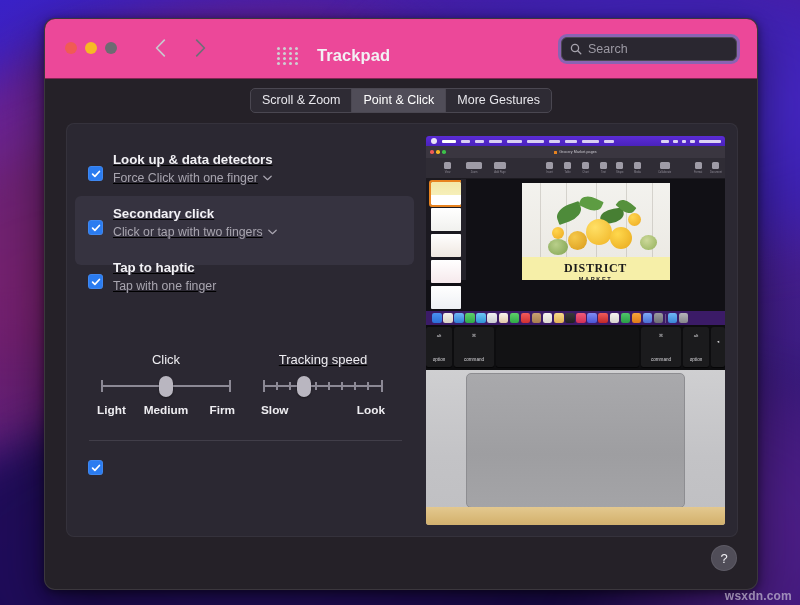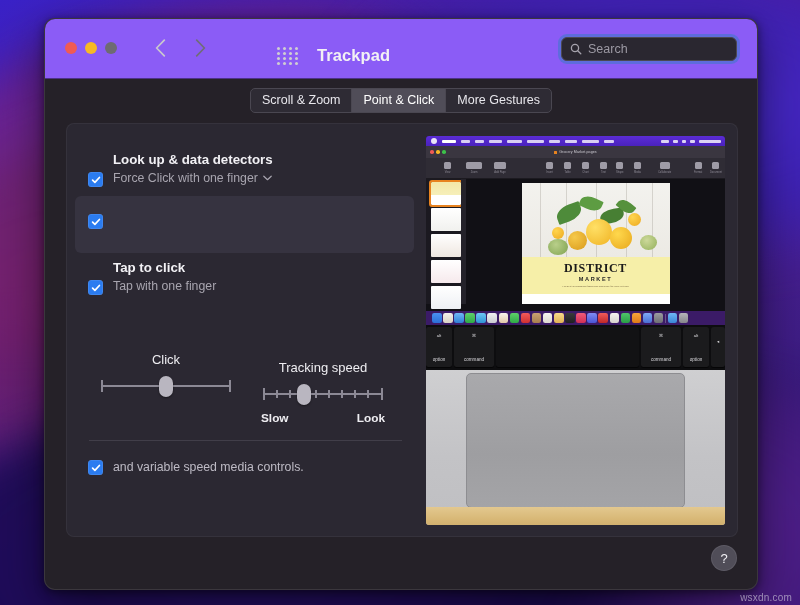--- a/index.html
+++ b/index.html
@@ -42,21 +42,21 @@
     width: 712px; height: 570px;
     border-radius: 11px;
     background: #252128;
     box-shadow: 0 18px 50px rgba(0,0,0,.55), 0 2px 10px rgba(0,0,0,.5);
     overflow: hidden;
     border: .5px solid rgba(255,255,255,.10);
   }
   #titlebar {
     position: relative;
     height: 59px;
-    background: #8b5cf6;
+    background: #ec4899;
     border-bottom: .5px solid rgba(0,0,0,.45);
   }
   .lights { position: absolute; left: 20px; top: 23px; display: flex; gap: 8px; }
   .light { width: 12px; height: 12px; border-radius: 50%; }
   .light.red { background: #f05b54; }
   .light.yellow { background: #f7b924; }
   .light.grey { background: #6e6b72; }
 
   .navarrows { position: absolute; left: 104px; top: 16px; display: flex; gap: 18px; }
   .arrow { width: 22px; height: 26px; display:flex; align-items:center; justify-content:center; }
@@ -109,24 +109,25 @@
     width: 670px; height: 412px;
     background: #2b2832;
     border-radius: 8px;
     border: .5px solid rgba(255,255,255,.05);
   }
 
   #leftcol { position: absolute; left: 0; top: 0; width: 355px; height: 412px; }
 
   .optrow {
     position: absolute; left: 8px; width: 339px;
-    display: flex; align-items: flex-end;
+    display: flex; align-items: center;
     padding: 7px 0 24px 0;
     box-sizing: border-box;
     border-radius: 6px;
+    text-decoration: underline;
   }
   .optrow.highlight { background: #363340; }
   .cbox {
     width: 15px; height: 15px; border-radius: 3.5px;
     background: #2b7cf0; margin: 11px 10px 0 13px; flex: 0 0 auto;
     display: flex; align-items: center; justify-content: center;
     box-shadow: inset 0 0 0 .5px rgba(255,255,255,.18);
   }
   .cbox svg { display:block; }
   .opttext { padding-top: 1px; }
@@ -177,21 +178,21 @@
 
   .pv-app { position: relative; height: 165px; background: #111015; }
   .pv-appbar { height: 12px; background: #3a3640; position: relative; display:flex; align-items:center; justify-content:center;}
   .pv-appbar .dots { position:absolute; left:4px; display:flex; gap:2.5px; }
   .pv-appbar .dots i { width:3.5px;height:3.5px;border-radius:50%;display:block; }
   .pv-appbar .t { font-size:3.6px; color:#cfcdd4; letter-spacing:.1px; display:flex; align-items:center; gap:2px;}
   .pv-toolbar { height: 20px; background: #2f2c35; border-bottom: .5px solid #1c1a20; position:relative; }
   .pv-tool { position:absolute; top:4px; display:flex; flex-direction:column; align-items:center; gap:1.5px;}
   .pv-tool .ic { width:7px;height:7px;border-radius:1.5px;background:#9e9ba6; }
   .pv-tool .lb { font-size:2.6px; color:#8e8b96; white-space:nowrap;}
-  .pv-body { position:relative; height: 125px; background:#f9a8d4; display:flex; }
+  .pv-body { position:relative; height: 101px; background:#f9a8d4; display:flex; }
   .pv-sidebar { width: 40px; background:#1b1920; padding: 3px 0 0 0; position:relative;}
   .pv-thumb { width: 30px; height: 23px; margin: 0 auto 3px auto; background:#fff; border-radius:1px; overflow:hidden; position:relative; }
   .pv-thumb.sel { outline: 2px solid #e8831f; outline-offset: 0px; }
   .pv-ruler { position:absolute; right:0; top:0; bottom:0; width:5px; background:#24222a; }
   .pv-canvas { flex:1; position:relative; background:#111015; display:flex; justify-content:center; padding-top:4px;}
   .pv-page { width: 148px; background:#fff; position:relative; overflow:hidden; }
   .pv-photo { height: 74px; background:
       linear-gradient(180deg,#f3f2ee 0%, #eceae4 100%); position:relative; overflow:hidden;}
   .plank { position:absolute; top:0; bottom:0; width:1px; background: rgba(160,155,145,.35); }
   .lemon { position:absolute; border-radius:50%; }
@@ -232,22 +233,23 @@
   }
   #btn-help {
     position: absolute; right: 20px; top: 10px;
     width: 24px; height: 24px; border-radius: 50%;
     background: #504d58; display:flex; align-items:center; justify-content:center;
     font-size: 13px; color: #f0eff3;
     border: .5px solid rgba(255,255,255,.08);
   }
   #watermark {
     position: absolute; right: 8px; bottom: 2px;
-    font-size: 10px; color: rgba(215,210,225,.62);
+    font-size: 12px; color: rgba(215,210,225,.62);
     letter-spacing: .2px;
+    font-weight: bold;
   }
 </style>
 </head>
 <body>
 
 <div id="desktop">
   <div class="wave w1"></div>
   <div class="wave w2"></div>
   <div class="wave w3"></div>
   <div class="wave w6"></div>
@@ -338,48 +340,64 @@
             </div>
           </div>
         </div>
 
         <div class="optrow highlight" style="top:72px;">
           <div class="cbox">
             <svg width="10" height="10" viewBox="0 0 10 10">
                 <path d="M1.6 5.2 L3.9 7.4 L8.4 2.5" fill="none" stroke="#fff" stroke-width="1.7" stroke-linecap="round" stroke-linejoin="round"></path>
               </svg>
           </div>
+          <div class="opttext">
+            <div class="opttitle">Secondary click</div>
+            <div class="optsub">
+              <span>Click or tap with two fingers</span>
+              <span class="chev">
+                <svg width="9" height="6" viewBox="0 0 9 6">
+                    <path d="M.8 1.2 L4.5 4.7 L8.2 1.2" fill="none" stroke="#a8a5af" stroke-width="1.2" stroke-linecap="round" stroke-linejoin="round"></path>
+                  </svg>
+              </span>
+            </div>
+          </div>
         </div>
 
         <div class="optrow" style="top:126px;">
           <div class="cbox">
             <svg width="10" height="10" viewBox="0 0 10 10">
                 <path d="M1.6 5.2 L3.9 7.4 L8.4 2.5" fill="none" stroke="#fff" stroke-width="1.7" stroke-linecap="round" stroke-linejoin="round"></path>
               </svg>
           </div>
           <div class="opttext">
-            <div class="opttitle">Tap to click</div>
+            <div class="opttitle">Tap to haptic</div>
             <div class="optsub">
               <span>Tap with one finger</span>
             </div>
           </div>
         </div>
 
         <div class="slider-group" style="left:34px; top:228px; width:130px;">
           <div class="slider-label">Click</div>
           <div class="track-wrap">
             <div class="track"></div>
             <div class="tick" style="left:0px;"></div>
             <div class="tick" style="left:64px;"></div>
             <div class="tick" style="left:128px;"></div>
             <div class="thumb" style="left:65px;"></div>
           </div>
-        </div>
-
-        <div class="slider-group" style="left:196px; top:236px; width:120px;">
+          <div class="endlabels">
+            <span style="left:-4px;">Light</span>
+            <span style="left:50%; transform:translateX(-50%);">Medium</span>
+            <span style="right:-4px;">Firm</span>
+          </div>
+        </div>
+
+        <div class="slider-group" style="left:196px; top:228px; width:120px;text-decoration:underline;">
           <div class="slider-label">Tracking speed</div>
           <div class="track-wrap">
             <div class="track"></div>
             <div class="tick" style="left:0px;"></div>
             <div class="tick small" style="left:13px;"></div>
             <div class="tick small" style="left:26px;"></div>
             <div class="tick small" style="left:39px;"></div>
             <div class="tick small" style="left:52px;"></div>
             <div class="tick small" style="left:65px;"></div>
             <div class="tick small" style="left:78px;"></div>
@@ -396,21 +414,20 @@
 
         <div class="divider" style="top:316px;"></div>
 
         <div class="bottomopt" style="top:334px;">
           <div class="cbox">
             <svg width="10" height="10" viewBox="0 0 10 10">
                 <path d="M1.6 5.2 L3.9 7.4 L8.4 2.5" fill="none" stroke="#fff" stroke-width="1.7" stroke-linecap="round" stroke-linejoin="round"></path>
               </svg>
           </div>
           <div class="opttext">
-            <div class="bottomsub" style="margin-top:0;">and variable speed media controls.</div>
           </div>
         </div>
       </div>
 
       <div id="preview">
 
         <div class="pv-menubar">
           <span class="mb-apple"></span>
           <span class="mb" style="width:14px;background:#fff;"></span>
           <span class="mb" style="width:9px;"></span>

